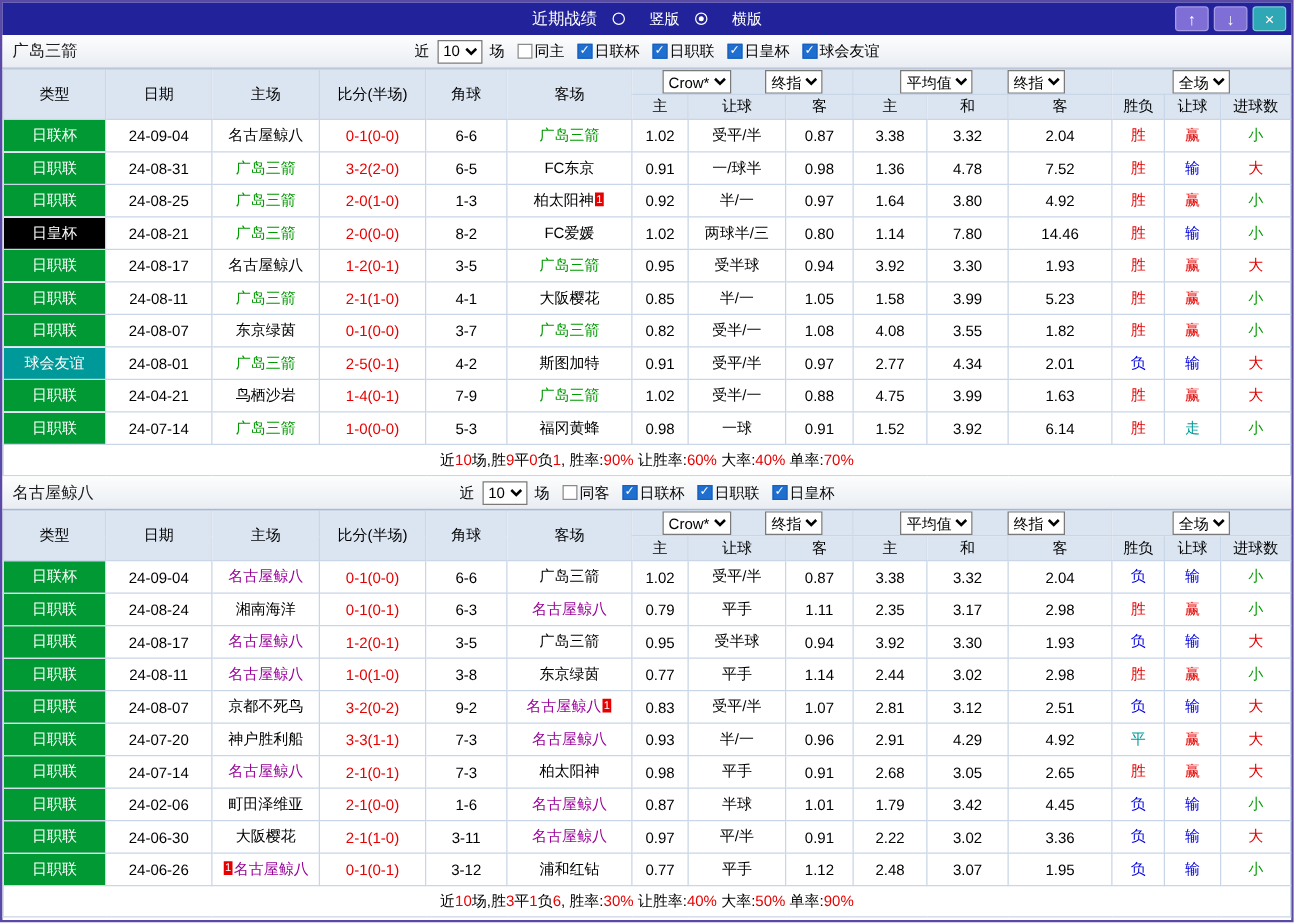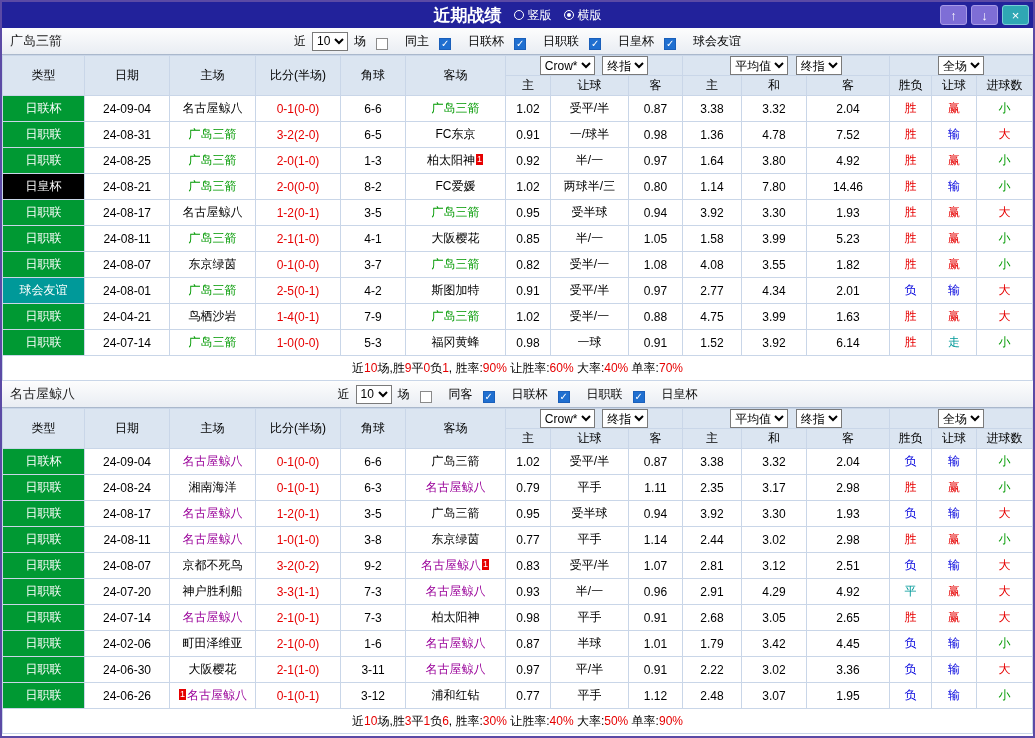--- a/index.html
+++ b/index.html
@@ -3,47 +3,47 @@
 <meta charset="utf-8">
 <style>
   *{box-sizing:border-box;margin:0;padding:0}
   html,body{background:#fff}
   body{width:1035px;height:738px;font-family:"Liberation Sans","DejaVu Sans",sans-serif;font-size:12px;overflow:hidden}
   .window{width:1035px;height:738px;border:2px solid #5b4aa5;display:flex;flex-direction:column;background:#fff}
 
   
   .titlebar{height:26px;background:#22229b;position:relative;display:flex;align-items:center;flex:0 0 auto}
   .titlebar-center{position:absolute;left:0;right:0;display:flex;justify-content:center;align-items:center;gap:12px;color:#fff}
-  .title{font-weight:bold;font-size:17px}
-  .radio-label{display:inline-flex;align-items:center;gap:4px;font-size:12px;cursor:pointer;color:#fff}
+  .title{font-weight:normal;font-size:13px}
+  .radio-label{display:inline-flex;align-items:center;gap:20px;font-size:12px;cursor:pointer;color:#fff}
   .radio-dot{width:10px;height:10px;border:1px solid #fff;border-radius:50%;position:relative;display:inline-block}
   .radio-dot.checked::after{content:'';position:absolute;left:2px;top:2px;width:4px;height:4px;background:#fff;border-radius:50%}
   .tb-buttons{position:absolute;right:4px;display:flex;gap:4px}
   .tb-btn{width:27px;height:20px;border:1px solid #a79ae6;border-radius:3px;color:#fff;font-size:13px;line-height:17px;text-align:center;cursor:pointer;padding:0}
   .tb-btn.purple{background:#7e6ed6}
   .tb-btn.teal{background:#2fa7b4;border-color:#79cdd6}
 
   
   .section-header{height:27px;background:linear-gradient(#fdfdfd,#e9edf3);border-bottom:1px solid #aab8cc;position:relative;display:flex;align-items:center;justify-content:center;flex:0 0 auto}
   .team-name{position:absolute;left:8px;font-size:13px;color:#1a1a1a}
   .filter{display:flex;align-items:center;gap:6px;color:#000}
   select{font-size:12px;height:19px;border:1px solid #7a7a7a;background:#fff;font-family:inherit}
   .cb-group{display:inline-flex;align-items:center;gap:10px;margin-left:4px}
-  .cb-label{display:inline-flex;align-items:flex-end;gap:17px;cursor:pointer}
+  .cb-label{display:inline-flex;align-items:center;gap:2px;cursor:pointer}
   .cb{display:inline-block;width:12px;height:12px;border:1px solid #8a8a8a;background:#fff;position:relative}
   .cb.checked{background:#1f6fd0;border-color:#1a5fba}
   .cb.checked::after{content:"\2713";color:#fff;font-size:10px;position:absolute;left:1px;top:-1px;font-weight:bold}
 
   
   table{border-collapse:collapse;width:100%;table-layout:fixed}
   th,td{border:1px solid #c9d6e8;text-align:center;padding:0 2px;overflow:hidden;white-space:nowrap}
   thead th{background:#dbe5f1;font-weight:normal;height:20px;color:#000}
   tbody td{height:26px;background:#fff;color:#000}
   tfoot td{height:25px;background:#fff}
-  .sel-cell select{margin:0 2px}
+  .sel-cell select{margin:0 12px}
 
   .c-red{color:#e60000}
   .c-blue{color:#0000dd}
   .c-green{color:#009900}
   .c-purple{color:#990099}
   .c-teal{color:#009999}
   .type-cell{color:#fff;font-size:12px}
   .bg-green{background:#009933 !important}
   .bg-black{background:#000000 !important}
   .bg-teal{background:#009999 !important}

